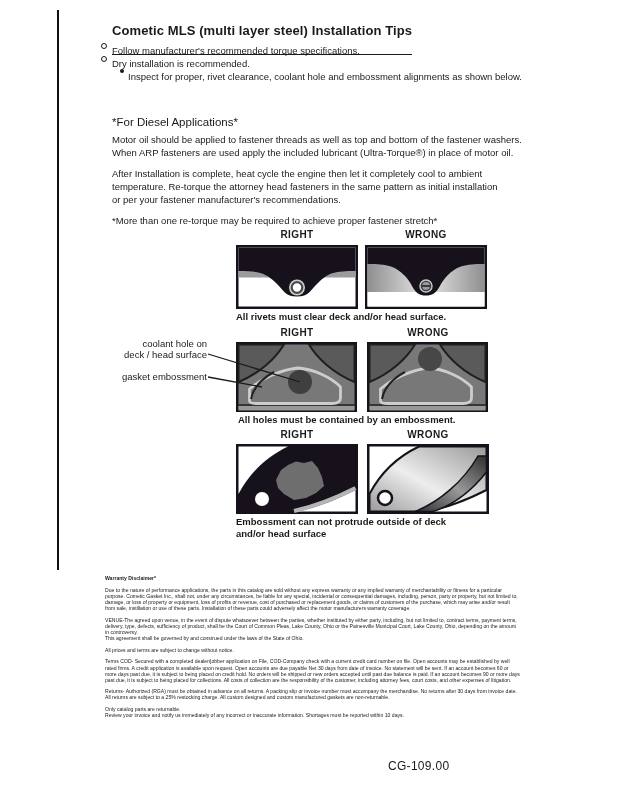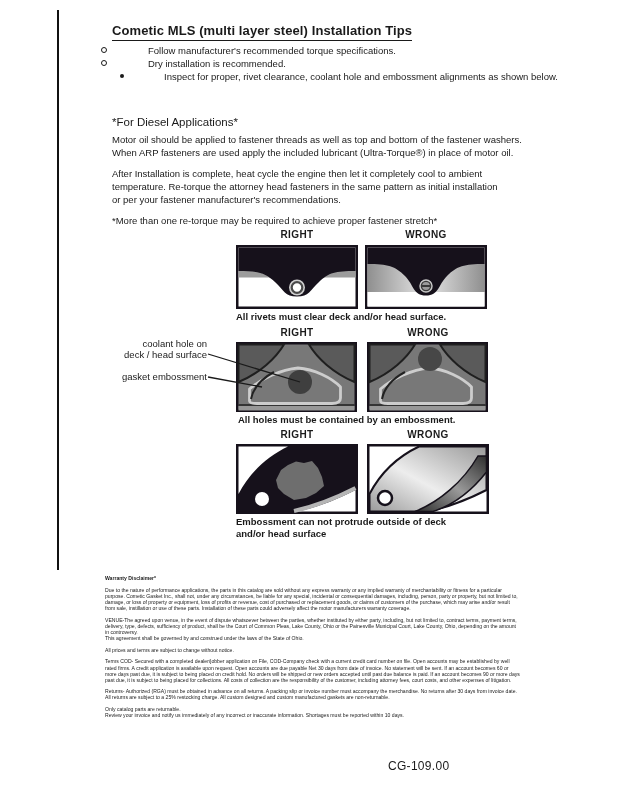--- a/index.html
+++ b/index.html
@@ -4,24 +4,24 @@
 <style>
   html,body{margin:0;padding:0;background:#e8e8e8;}
   .page{
     position:relative;width:618px;height:800px;background:#ffffff;
     font-family:"Liberation Sans",sans-serif;color:#1a1a1a;overflow:hidden;
     margin:0 auto;
   }
   .edge-line{position:absolute;left:57px;top:10px;width:2px;height:560px;background:#111;}
   .title{
     position:absolute;left:112px;top:23px;font-size:13px;font-weight:bold;
-    border-bottom:1.6px solid #1a1a1a;padding-bottom:2px;letter-spacing:0.1px;
+    border-bottom:1.6px solid #1a1a1a;padding-bottom:16px;letter-spacing:0.1px;
   }
   .bullets{position:absolute;left:101px;top:44px;width:470px;font-size:9.5px;line-height:13px;}
-  .bullet-row{display:flex;align-items:center;gap:36px;}
+  .bullet-row{display:flex;align-items:flex-start;}
   .ring{flex:0 0 auto;width:4px;height:4px;border:1px solid #1a1a1a;border-radius:50%;margin-right:5px;position:relative;top:-1px;}
   .sub{margin-left:19px;}
   .dot{flex:0 0 auto;width:4px;height:4px;background:#1a1a1a;border-radius:50%;margin-right:4px;position:relative;top:-1px;}
   .diesel-head{position:absolute;left:112px;top:116px;font-size:11.5px;font-weight:normal;}
   .diesel-body{position:absolute;left:112px;top:133px;width:452px;font-size:9.5px;line-height:13px;}
   .diesel-body p{margin:0 0 8px 0;white-space:pre-line;}
   .rw-label{position:absolute;font-size:10px;font-weight:bold;letter-spacing:0.4px;width:122px;text-align:center;}
   .dbox{position:absolute;width:122px;}
   .caption{position:absolute;font-size:9.5px;font-weight:bold;line-height:11.5px;white-space:pre-line;}
   .anno{position:absolute;left:95px;width:112px;text-align:right;font-size:9.5px;line-height:10.5px;white-space:pre-line;}

